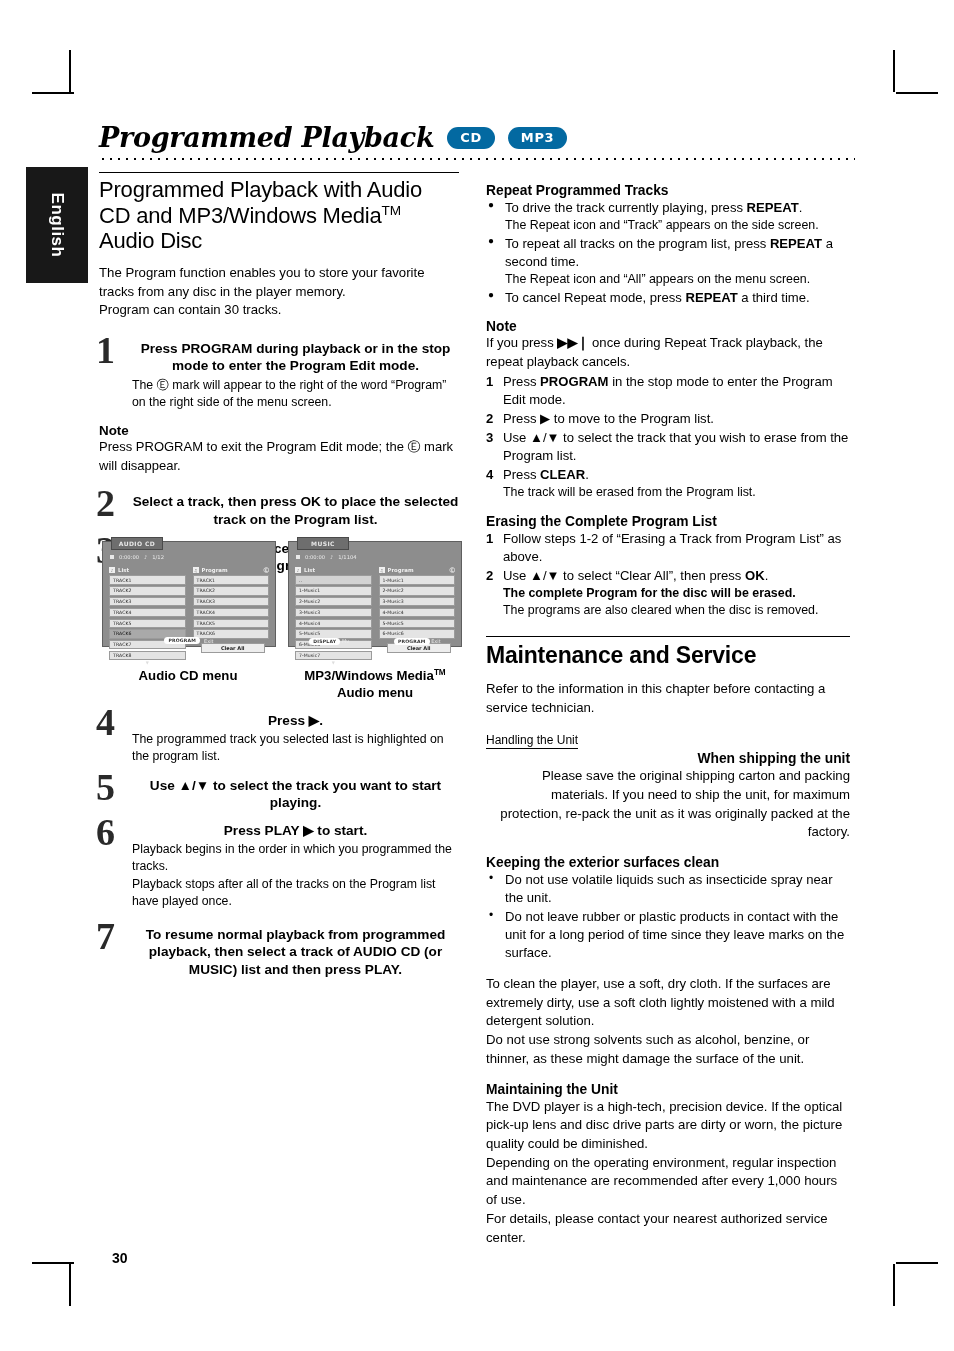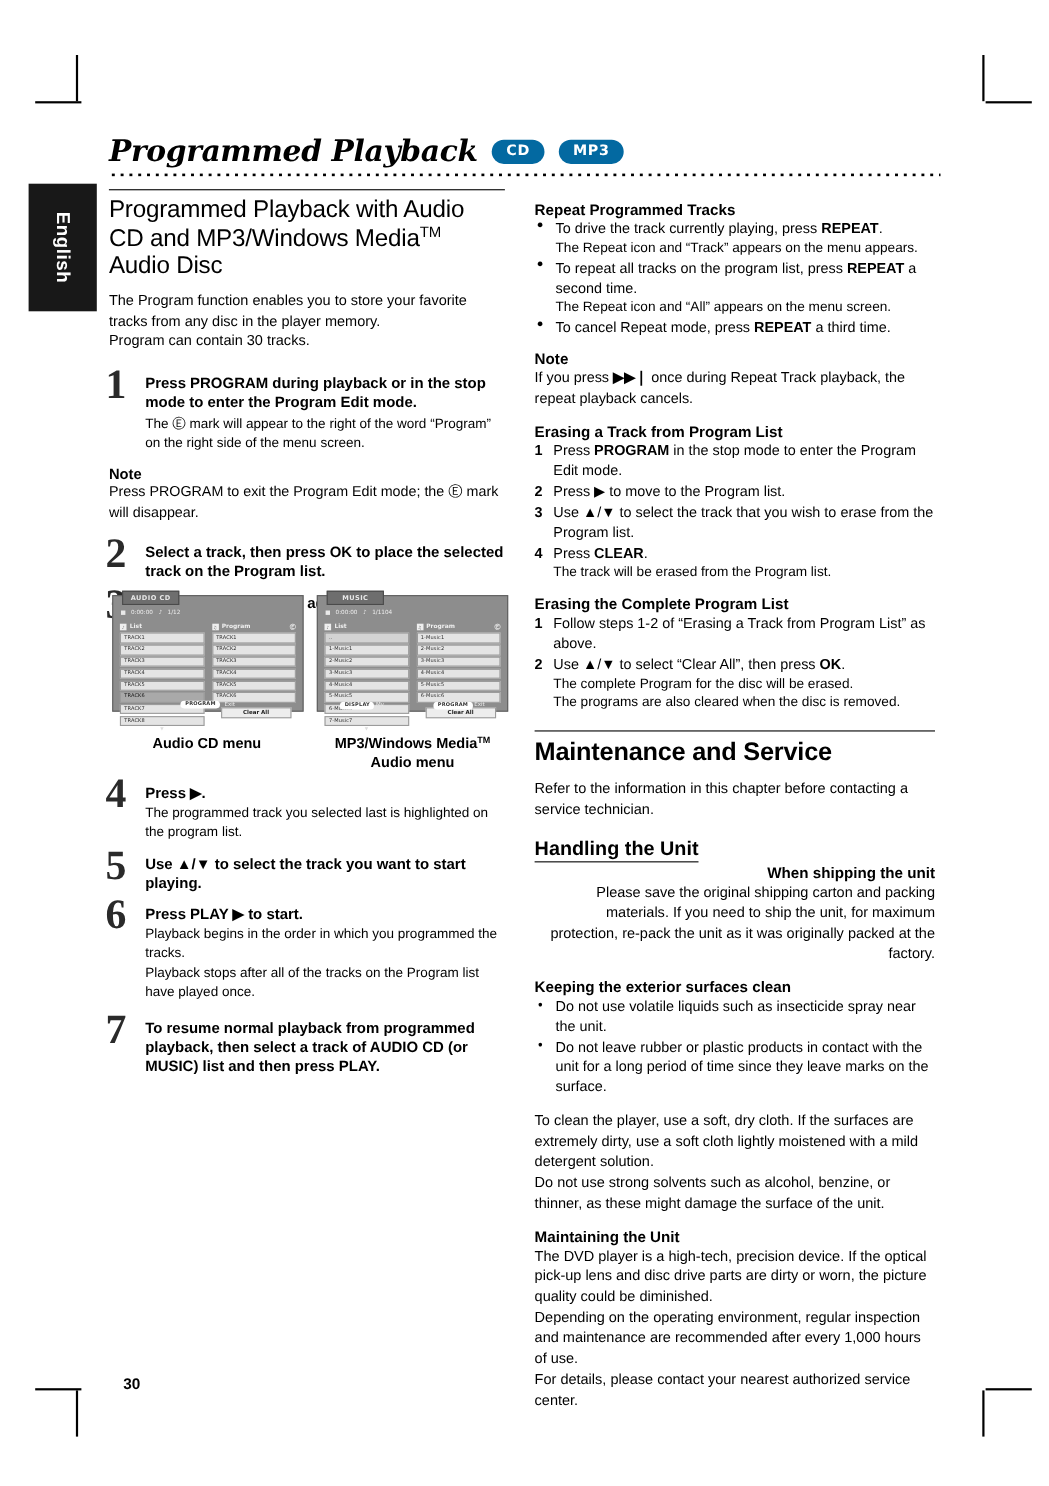--- a/index.html
+++ b/index.html
@@ -38,40 +38,40 @@
   .rule-top{border-top:1.6px solid #000;padding-top:4px;}
   sup.tm{font-size:.62em;vertical-align:super;}
 
   p.body{margin:0;font-size:13.2px;line-height:1.42;}
   .indent{margin-left:19px;}
 
   
   .step{position:relative;padding-left:33px;margin-top:14px;}
   .step .num{position:absolute;left:-3px;top:-9px;font-size:38px;font-weight:bold;
              font-family:"Liberation Serif",serif;line-height:1;color:#2a2a2a;}
-  .step .hd{font-size:13.6px;font-weight:bold;line-height:1.28;}
+  .step .hd{font-size:13.6px;font-weight:bold;line-height:1.28;text-align:center;}
   .step .sub{font-size:12.3px;line-height:1.36;margin-top:2px;}
 
   .note-h{font-weight:bold;font-size:13.4px;margin-top:13px;}
 
   
   .rh{font-weight:bold;font-size:13.8px;margin-top:13px;}
   .rh.first{margin-top:11px;}
   ul.bul{list-style:none;margin:1px 0 0;padding:0;}
   ul.bul>li{position:relative;padding-left:19px;font-size:13.1px;line-height:1.37;margin-top:1px;}
   ul.bul>li::before{content:"\25CF";position:absolute;left:2px;top:-1px;font-size:10px;}
   ul.dash>li::before{content:"\2022";left:3px;top:-1px;font-size:12px;}
   .subline{font-size:12.4px;line-height:1.36;margin-left:19px;}
   ol.num{list-style:none;margin:1px 0 0;padding:0;counter-reset:n;}
   ol.num>li{position:relative;padding-left:17px;font-size:13.1px;line-height:1.38;margin-top:1px;}
   ol.num>li::before{counter-increment:n;content:counter(n);position:absolute;left:0;top:0;font-weight:bold;}
   .b{font-weight:bold;}
 
   h2.maint{margin:0;font-size:23px;font-weight:bold;letter-spacing:-.2px;}
-  .handling{display:inline-block;font-weight:bold;font-size:18px;border-bottom:1.7px solid #000;padding-bottom:1px;margin-top:16px;}
+  .handling{display:inline-block;font-weight:normal;font-size:12px;border-bottom:1.7px solid #000;padding-bottom:1px;margin-top:16px;}
 
   
   .menus{position:absolute;left:102px;top:541px;width:366px;height:111px;}
   .osd{position:absolute;top:0;width:172px;height:104px;background:#8d8d8d;
        border:1px solid #5f5f5f;font-family:"DejaVu Sans",sans-serif;}
   .osd.cd{left:0;}
   .osd.mp3{left:186px;}
   .osd-tab{position:absolute;left:8px;top:-5px;height:11px;min-width:40px;background:#6e6e6e;
            border:1px solid #4a4a4a;color:#e8e8e8;font-size:6px;font-weight:bold;
            display:flex;align-items:center;justify-content:center;padding:0 5px;letter-spacing:.4px;}
@@ -290,39 +290,38 @@
   </div>
 
   <div class="col-right">
 
     <div class="rh first">Repeat Programmed Tracks</div>
     <ul class="bul">
       <li>
         <span>To drive the track currently playing, press </span><span class="b">REPEAT</span><span>.</span>
       </li>
     </ul>
-    <div class="subline">The Repeat icon and “Track” appears on the menu appears.</div>
+    <div class="subline">The Repeat icon and “Track” appears on the side screen.</div>
     <ul class="bul">
       <li>
         <span>To repeat all tracks on the program list, press </span><span class="b">REPEAT</span><span> a second time.</span>
       </li>
     </ul>
     <div class="subline">The Repeat icon and “All” appears on the menu screen.</div>
     <ul class="bul">
       <li>
         <span>To cancel Repeat mode, press </span><span class="b">REPEAT</span><span> a third time.</span>
       </li>
     </ul>
 
     <div class="rh">Note</div>
     <p class="body indent" style="font-size:13.1px;">
       <span>If you press </span><span class="b">▶▶❘</span><span> once during Repeat Track playback, the repeat playback cancels.</span>
     </p>
 
-    <div class="rh">Erasing a Track from Program List</div>
     <ol class="num">
       <li>
         <span>Press </span><span class="b">PROGRAM</span><span> in the stop mode to enter the Program Edit  mode.</span>
       </li>
       <li>
         <span>Press ▶ to move to the Program list.</span>
       </li>
       <li>
         <span>Use ▲/▼ to select the track that you wish to erase from the Program list.</span>
       </li>
@@ -334,21 +333,21 @@
 
     <div class="rh">Erasing the Complete Program List</div>
     <ol class="num">
       <li>
         <span>Follow steps 1-2 of “Erasing a Track from Program List” as above.</span>
       </li>
       <li>
         <span>Use ▲/▼ to select “Clear All”, then press </span><span class="b">OK</span><span>.</span>
       </li>
     </ol>
-    <div class="subline" style="margin-left:17px;">The complete Program for the disc will be erased.</div>
+    <div class="subline" style="margin-left:17px;font-weight:bold;">The complete Program for the disc will be erased.</div>
     <div class="subline" style="margin-left:17px;">The programs are also cleared when the disc is removed.</div>
 
     
     <div class="rule-top" style="margin-top:17px;padding-top:5px;">
       <h2 class="maint">Maintenance and Service</h2>
     </div>
     <p class="body indent" style="margin-top:11px;">Refer to the information in this chapter before contacting a service technician.</p>
 
     <div class="handling">Handling the Unit</div>
 

